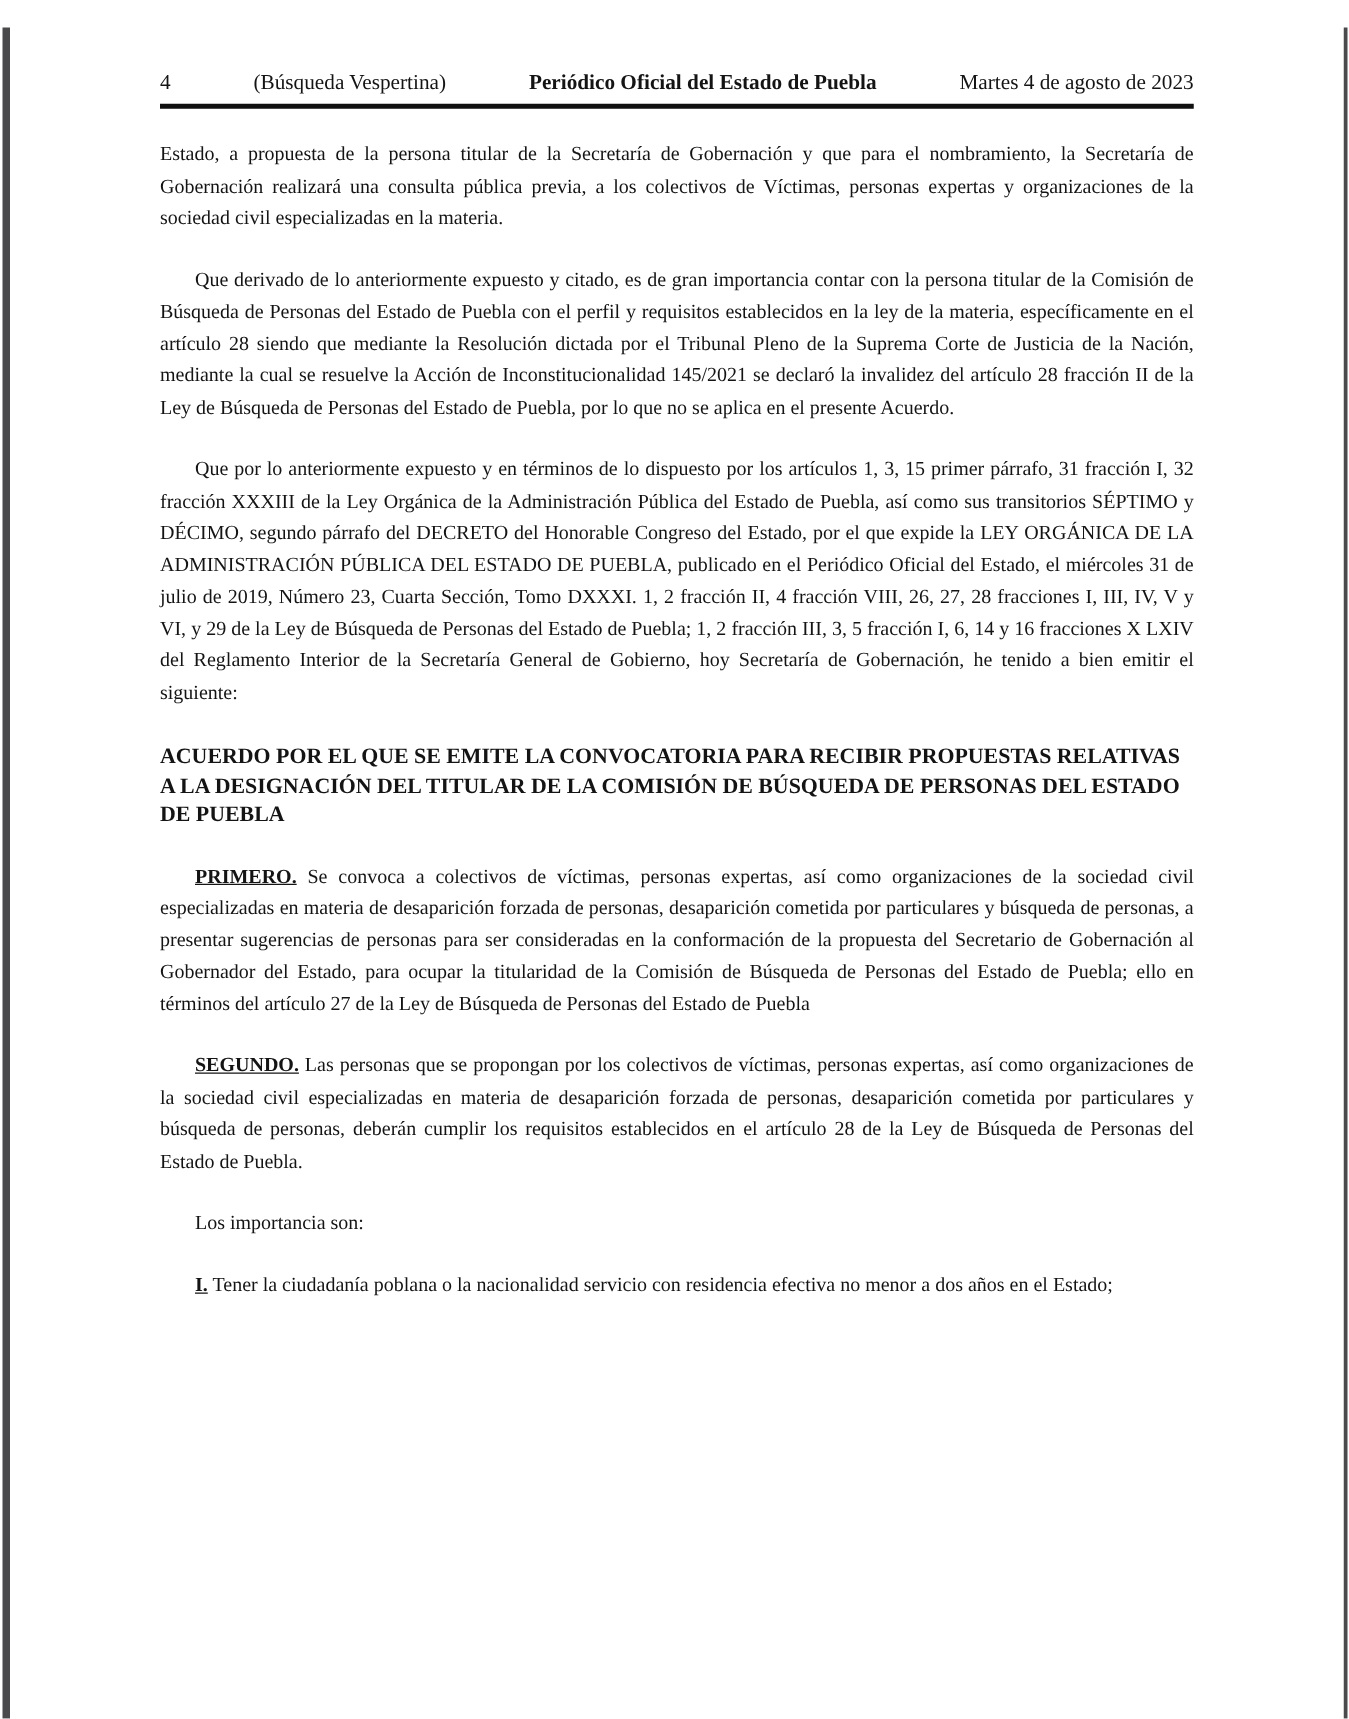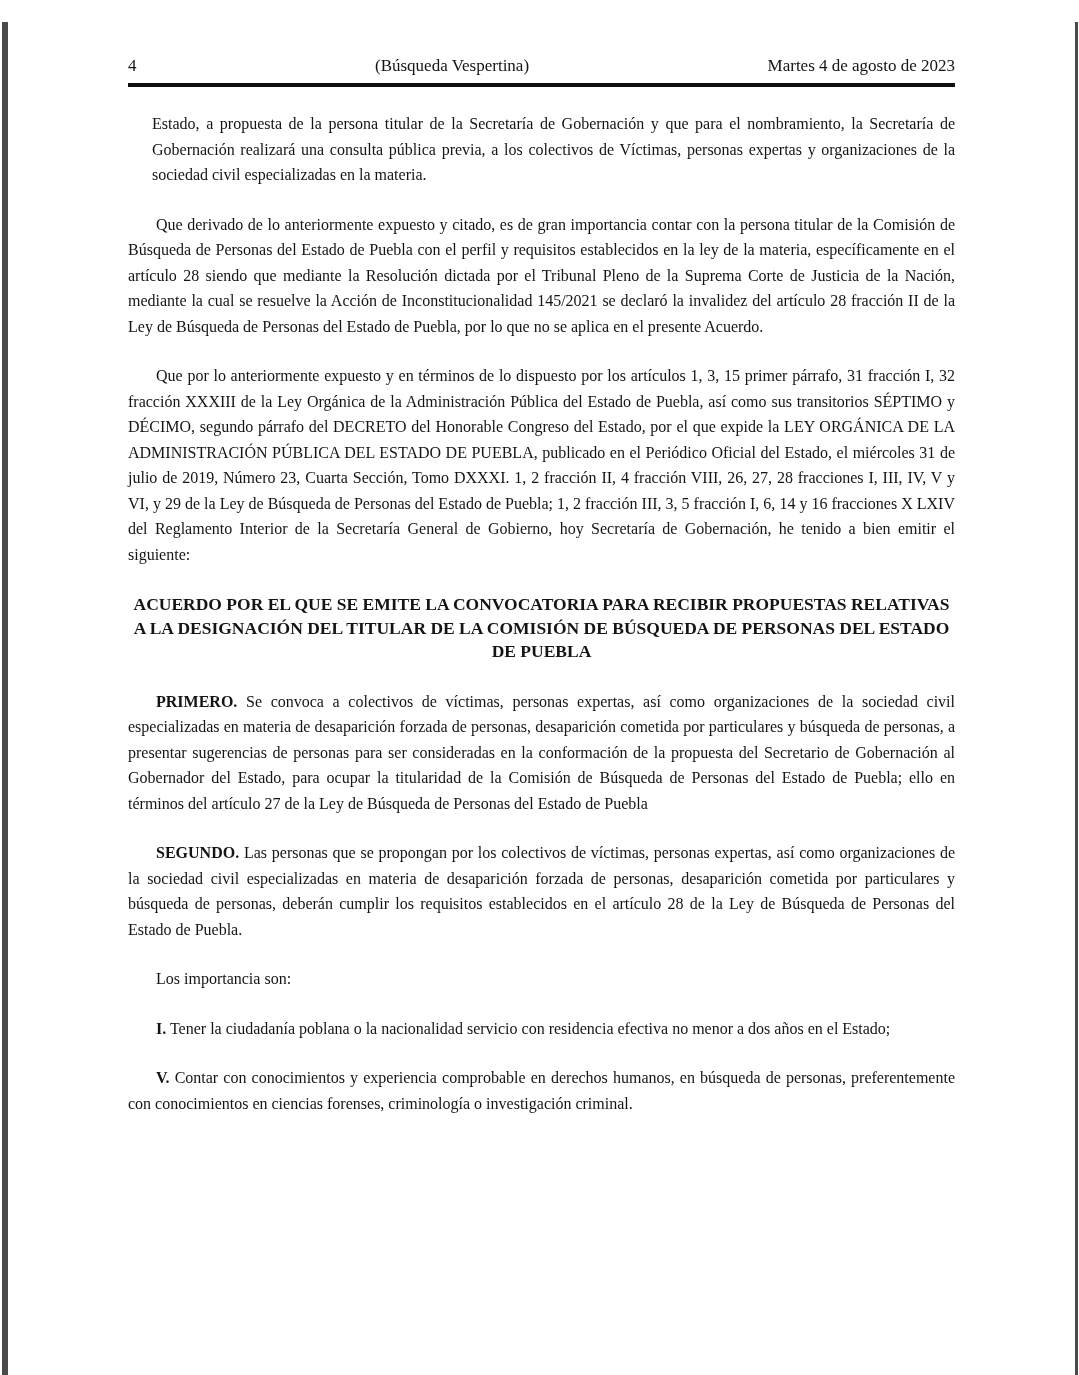--- a/index.html
+++ b/index.html
@@ -49,43 +49,43 @@
     margin-bottom: 2px;
   }
 
   .body-text p {
     font-size: 16px;
     line-height: 25.5px;
     text-align: justify;
     margin: 24px 0;
   }
   .body-text p.indent { text-indent: 28px; }
-  .body-text p.no-indent { text-indent: 0; margin-left: 24px; }
-  .body-text b.lead { font-weight: bold; }
+  .body-text p.no-indent { text-indent: 0; }
+  .body-text b.lead { font-weight: bold; text-decoration: underline; }
 
   .decree-title {
     margin: 26px 0 25px 0;
-    text-align: center;
     font-weight: bold;
     font-size: 17.5px;
     line-height: 23.5px;
   }
 </style>
 </head>
 <body>
 
 <div class="page">
   <div class="scan-edge left"></div>
   <div class="scan-edge right"></div>
 
   <div class="content">
 
     <div class="masthead">
       <span>4</span>
       <span>(Búsqueda Vespertina)</span>
+      <span class="pub-title">Periódico Oficial del Estado de Puebla</span>
       <span>Martes 4 de agosto de 2023</span>
     </div>
     <div class="masthead-rule"></div>
 
     <div class="body-text">
 
       <p class="no-indent">
         <span>Estado, a propuesta de la persona titular de la Secretaría de Gobernación y que para el nombramiento, la Secretaría de Gobernación realizará una consulta pública previa, a los colectivos de Víctimas, personas expertas y organizaciones de la sociedad civil especializadas en la materia.</span>
       </p>
 
@@ -111,19 +111,16 @@
         <span>Los importancia son:</span>
       </p>
 
       <p class="indent">
         <b class="lead">I.</b><span> Tener la ciudadanía poblana o la nacionalidad servicio con residencia efectiva no menor a dos años en el Estado;</span>
       </p>
 
 
 
 
-      <p class="indent">
-        <b class="lead">V.</b><span> Contar con conocimientos y experiencia comprobable en derechos humanos, en búsqueda de personas, preferentemente con conocimientos en ciencias forenses, criminología o investigación criminal.</span>
-      </p>
 
     </div>
   </div>
 </div>
 
 </body></html>

